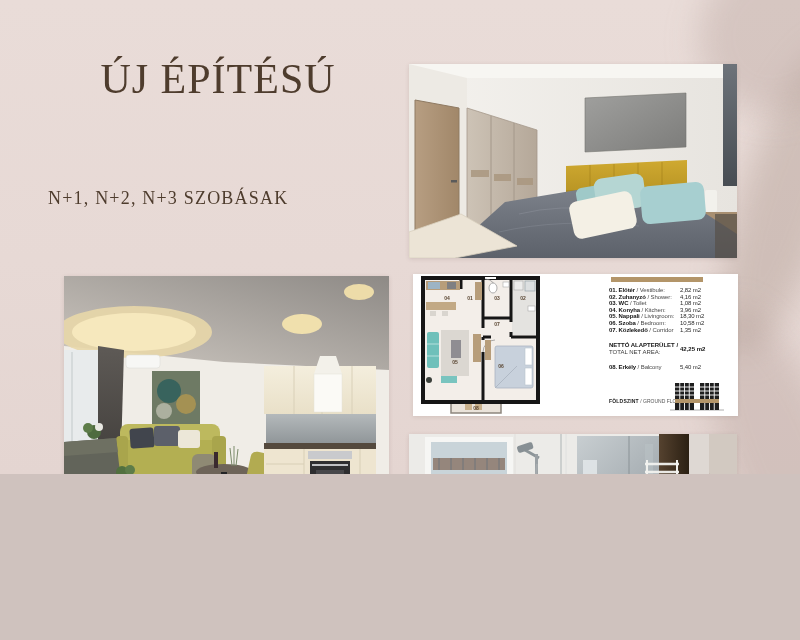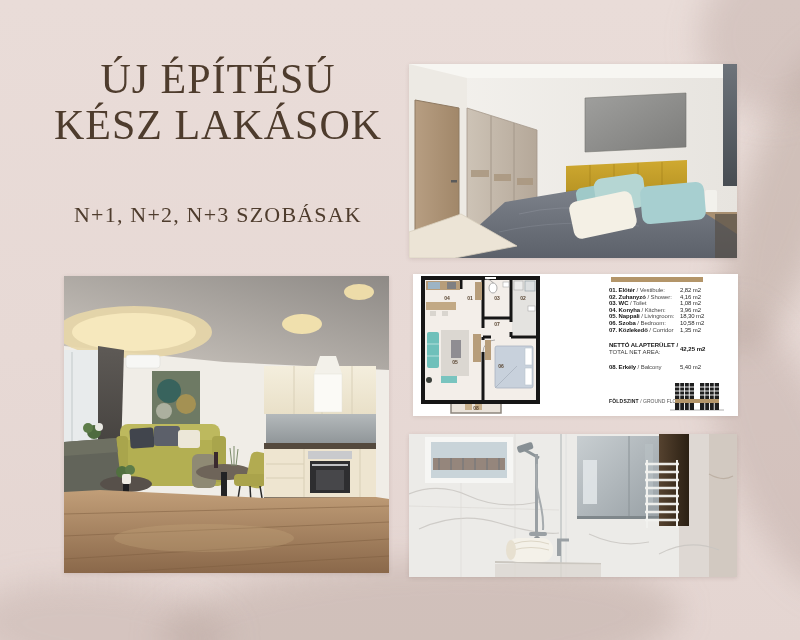--- a/index.html
+++ b/index.html
@@ -1,30 +1,30 @@
 <!DOCTYPE html>
 <html><head>
 <meta charset="utf-8">
 <style>
   html,body{margin:0;padding:0;background:#cfc2be;}
-  .canvas{position:relative;width:800px;height:640px;overflow:hidden;
+  .canvas{position:relative;width:800px;height:474px;overflow:hidden;
     background:linear-gradient(180deg,#e9dcd8 0%,#e7d9d5 55%,#e4d5d1 100%);
     font-family:"Liberation Sans", sans-serif;}
   .leaf{position:absolute;border-radius:50%;filter:blur(16px);pointer-events:none;z-index:1;}
   .l1{left:742px;top:40px;width:90px;height:320px;background:rgba(168,146,138,.38);transform:rotate(18deg);}
   .l2{left:726px;top:300px;width:110px;height:300px;background:rgba(168,146,138,.30);transform:rotate(-22deg);}
   .l3{left:160px;top:560px;width:520px;height:130px;background:rgba(172,152,144,.35);transform:rotate(-3deg);}
   .l4{left:-30px;top:582px;width:260px;height:96px;background:rgba(172,152,144,.28);transform:rotate(5deg);}
   .l5{left:700px;top:-46px;width:150px;height:160px;background:rgba(168,146,138,.30);transform:rotate(30deg);}
 
   .headline{position:absolute;left:48px;top:56px;width:340px;text-align:center;z-index:2;}
   .title-line{font-family:"Liberation Serif", serif;font-size:42px;line-height:46px;
     color:#4e3c2d;letter-spacing:1px;font-weight:400;white-space:nowrap;}
-  .subtitle{position:absolute;left:48px;top:202px;width:340px;text-align:center;z-index:2;
-    font-family:"Liberation Serif", serif;font-size:22px;color:#4e3c2d;letter-spacing:1.2px;white-space:nowrap;}
+  .subtitle{position:absolute;left:48px;top:188px;width:340px;text-align:left;z-index:2;
+    font-family:"Liberation Serif", serif;font-size:18px;color:#4e3c2d;letter-spacing:1.2px;white-space:nowrap;}
 
   .photo{position:absolute;z-index:2;box-shadow:0 1px 4px rgba(110,85,75,.18);overflow:hidden;}
   .photo svg{display:block;}
   .ph-bedroom{left:409px;top:64px;width:328px;height:194px;}
   .ph-living{left:64px;top:276px;width:325px;height:297px;}
   .ph-bath{left:409px;top:434px;width:328px;height:143px;}
 
   .panel{position:absolute;left:413px;top:274px;width:325px;height:142px;background:#ffffff;z-index:2;
     box-shadow:0 1px 4px rgba(110,85,75,.15);}
   .tanbar{position:absolute;left:198px;top:3px;width:92px;height:5px;background:#b39569;}
@@ -55,21 +55,20 @@
 <div class="canvas">
 
   <div class="leaf l1"></div>
   <div class="leaf l2"></div>
   <div class="leaf l3"></div>
   <div class="leaf l4"></div>
   <div class="leaf l5"></div>
 
   <div class="headline">
     <div class="title-line">ÚJ ÉPÍTÉSÚ</div>
-    <div class="title-line">KÉSZ LAKÁSOK</div>
   </div>
   <div class="subtitle">N+1, N+2, N+3 SZOBÁSAK</div>
 
   <div class="photo ph-bedroom">
     <svg width="328" height="194" viewBox="0 0 328 194">
       <defs>
         <linearGradient id="bwall" x1="0" y1="0" x2="1" y2="0">
           <stop offset="0" stop-color="#f4f2ee"></stop>
             <stop offset="1" stop-color="#e7e4df"></stop>
         </linearGradient>

